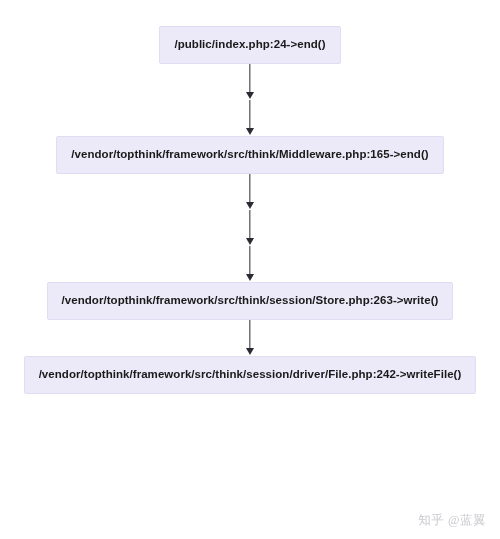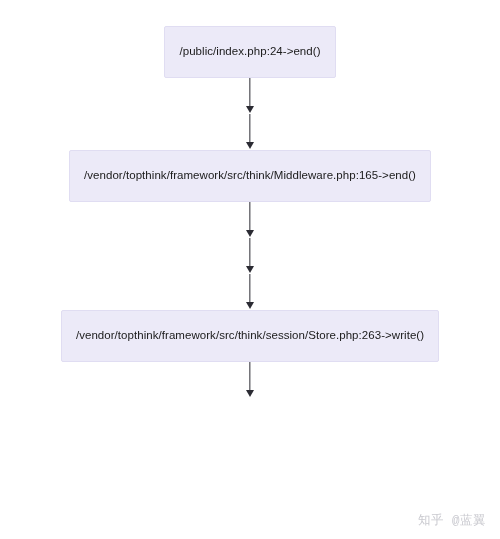--- a/index.html
+++ b/index.html
@@ -32,21 +32,22 @@
     font-size: 11.5px;
     line-height: 1;
     letter-spacing: 0.05px;
     white-space: nowrap;
     text-align: center;
     padding: 11px 14px 12px 14px;
     box-sizing: border-box;
     display: flex;
     align-items: center;
     justify-content: center;
-    height: 52px;
+    height: 38px;
+    font-weight: bold;
   }
   .connector {
     width: 14px;
     height: 36px;
     position: relative;
     flex: none;
   }
   .connector .stem {
     position: absolute;
     left: 50%;
@@ -67,21 +68,21 @@
     border-right: 4.5px solid transparent;
     border-top: 7px solid #2b2b33;
   }
   .watermark {
     position: absolute;
     right: 14px;
     bottom: 10px;
     font-size: 12.5px;
     color: #c9c9cf;
     letter-spacing: 0.5px;
-    font-family: Liberation Mono, monospace;
+    font-family: Liberation Serif, serif;
     white-space: nowrap;
     user-select: none;
   }
 </style>
 </head>
 <body>
 
 <div class="diagram">
 
   <div class="node">
@@ -122,16 +123,19 @@
 
   <div class="node">
     <span>/vendor/topthink/framework/src/think/session/Store.php:263-&gt;write()</span>
   </div>
 
   <div class="connector">
     <span class="stem"></span>
     <span class="head"></span>
   </div>
 
+  <div class="node">
+    <span>/vendor/topthink/framework/src/think/session/driver/File.php:242-&gt;writeFile()</span>
+  </div>
 
   <div class="watermark">知乎 @蓝翼</div>
 
 </div>
 
 </body></html>

